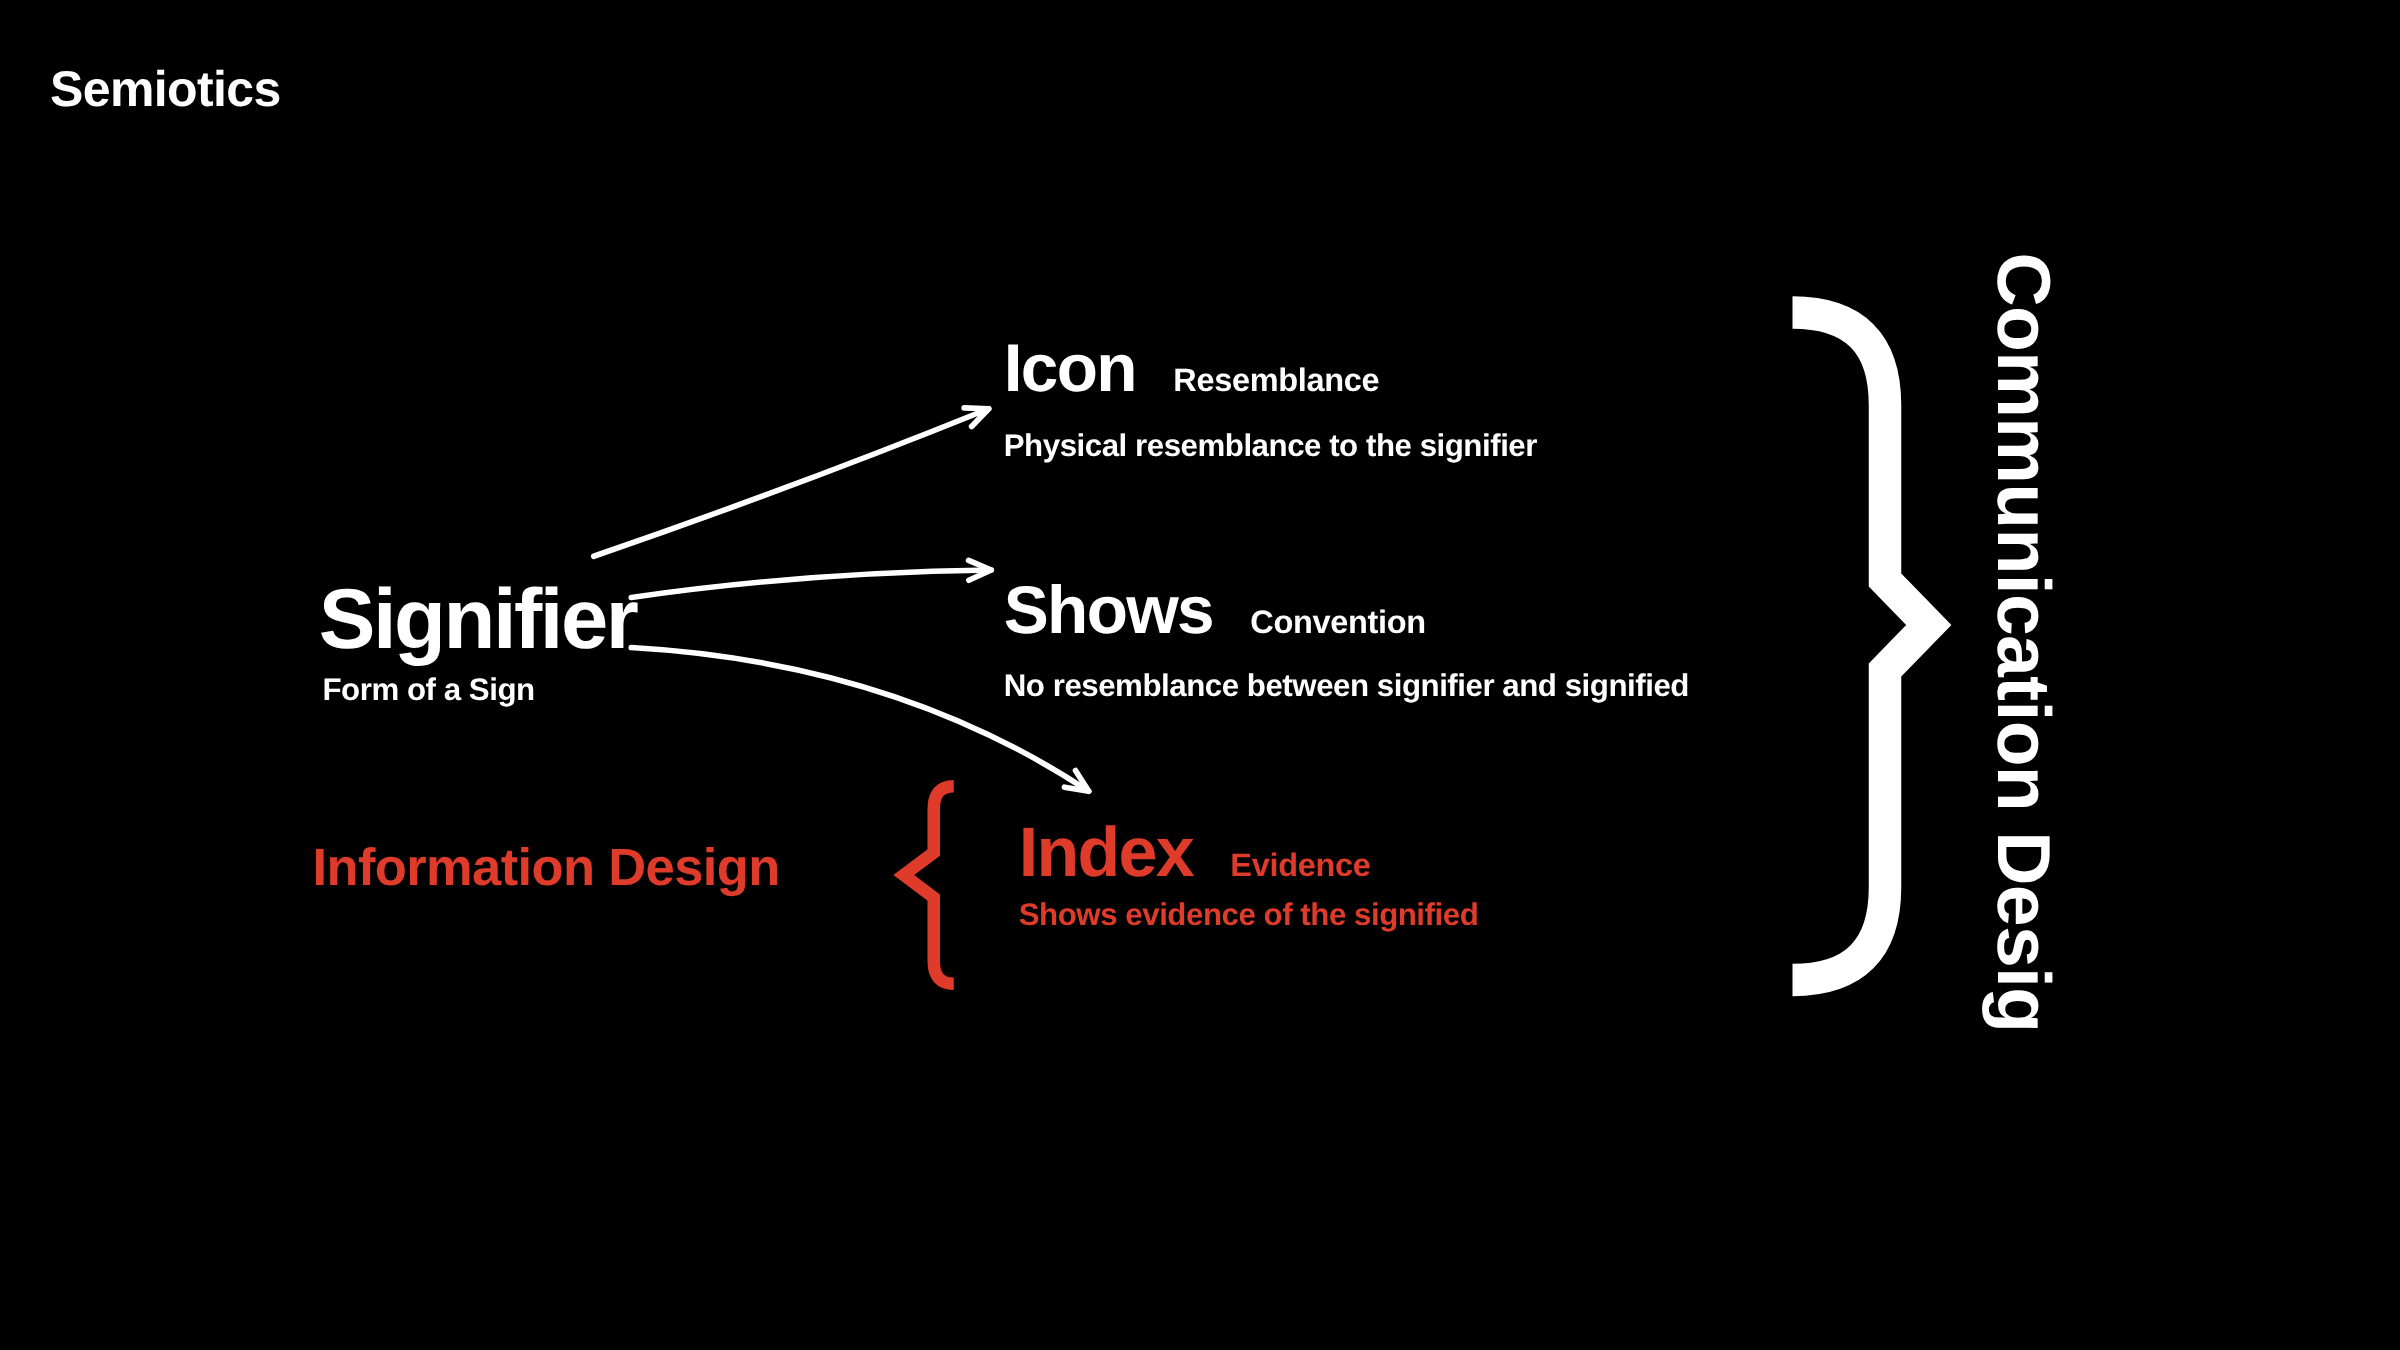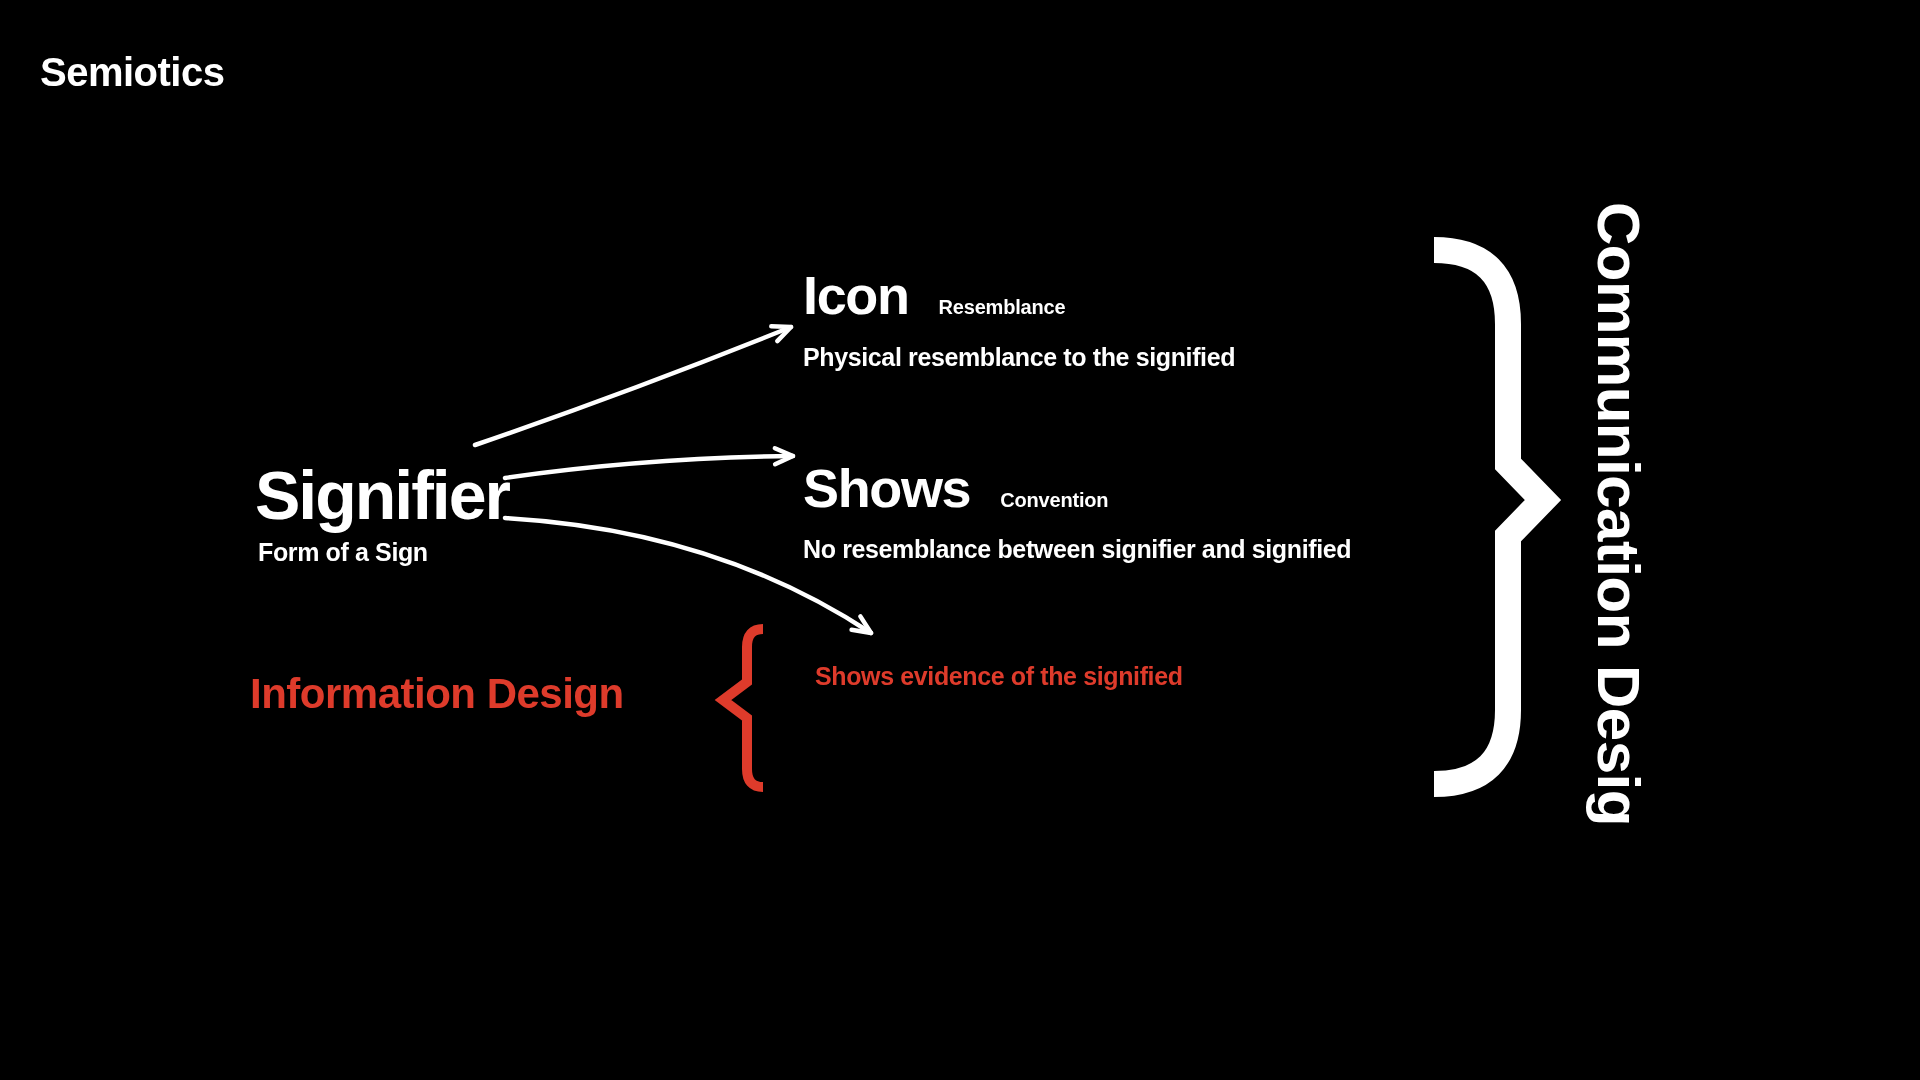--- a/index.html
+++ b/index.html
@@ -55,21 +55,21 @@
     letter-spacing: -0.025em;
     white-space: nowrap;
   }
   .heading-row {
     display: flex;
     align-items: baseline;
     gap: 30px;
     white-space: nowrap;
   }
   .tag {
-    font-size: 20px;
+    font-size: 26px;
     letter-spacing: -0.01em;
     text-align: right;
   }
   .desc {
     font-size: 25px;
     letter-spacing: -0.015em;
     white-space: nowrap;
   }
   .signifier-node { left: 255px; top: 461px; }
   .signifier-node .node-heading { font-size: 68px; letter-spacing: -2px; }
@@ -125,32 +125,36 @@
   <div class="abs signifier-node">
     <div class="node-heading">Signifier</div>
     <div class="desc">Form of a Sign</div>
   </div>
 
   <div class="abs icon-node">
     <div class="heading-row">
       <span class="node-heading">Icon</span>
       <span class="tag">Resemblance</span>
     </div>
-    <div class="desc">Physical resemblance to the signified</div>
+    <div class="desc">Physical resemblance to the signifier</div>
   </div>
 
   <div class="abs symbol-node">
     <div class="heading-row">
       <span class="node-heading">Shows</span>
       <span class="tag">Convention</span>
     </div>
     <div class="desc">No resemblance between signifier and signified</div>
   </div>
 
   <div class="abs index-node accent">
+    <div class="heading-row">
+      <span class="node-heading">Index</span>
+      <span class="tag">Evidence</span>
+    </div>
     <div class="desc">Shows evidence of the signified</div>
   </div>
 
   <div class="abs info-design-label">Information Design</div>
 
   <div class="abs comm-design-label">Communication Design</div>
 
 </div>
 
 </body></html>

